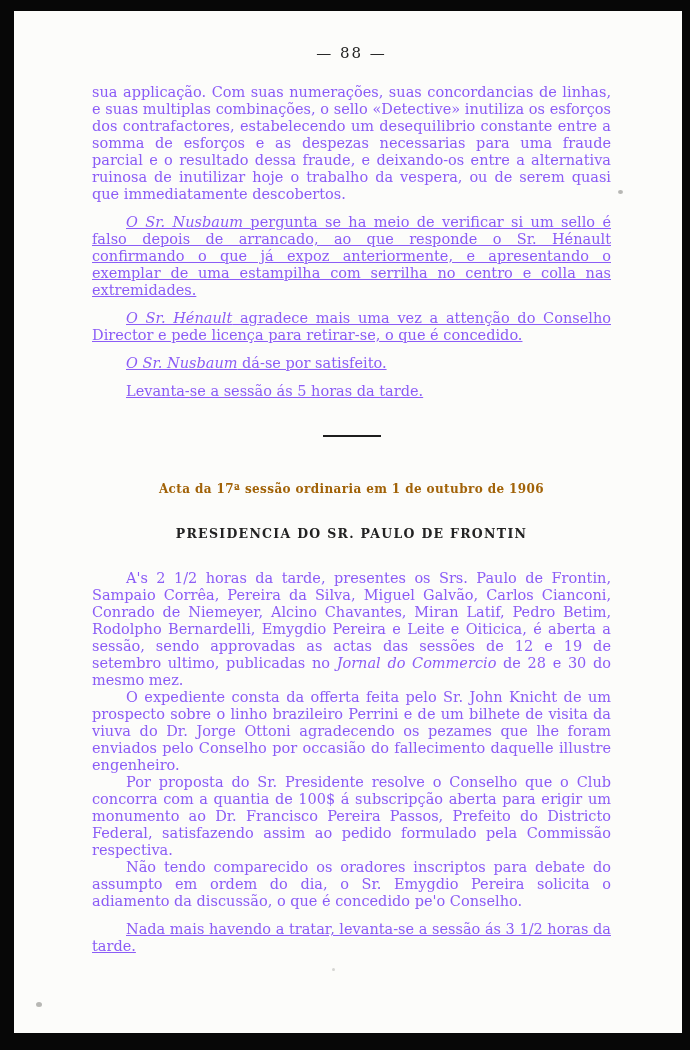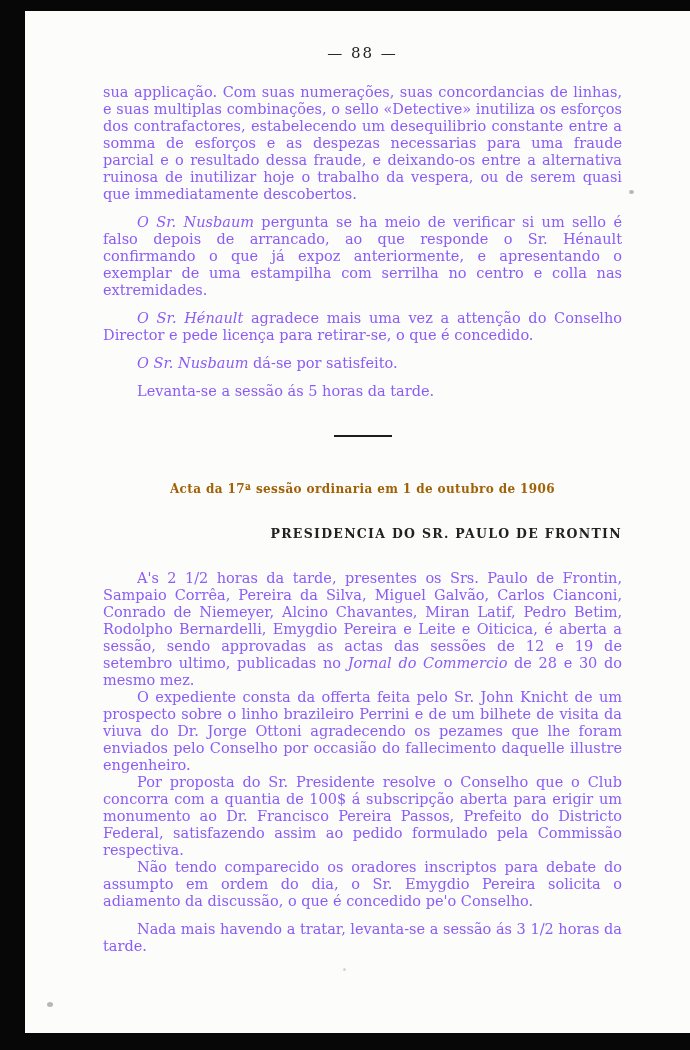--- a/index.html
+++ b/index.html
@@ -9,21 +9,21 @@
   body {
     width: 690px;
     height: 1050px;
     background: #070707;
     position: relative;
     overflow: hidden;
     font-family: "DejaVu Serif", serif;
   }
   .scan-frame {
     position: absolute;
-    left: 15px; top: 0;
+    left: 4px; top: 0;
     width: 600px; height: 1050px;
     background: #070707;
   }
   .page {
     position: absolute;
     left: 10px;
     top: 11px;
     width: 668px;
     height: 1022px;
     background: #fcfcfa;
@@ -43,39 +43,39 @@
     color: #222;
   }
   .paras .para {
     margin: 0;
     text-align: justify;
     font-size: 14.5px;
     line-height: 17px;
     color: #8b5cf6;
   }
   .paras .para.indent { text-indent: 34px; }
-  .paras .para.gap { margin-top: 11px; }
+  .paras .para.gap { margin-top: 11px; text-decoration: underline; }
   #sec1 { margin-top: 22px; }
   .section-divider {
     width: 58px;
     height: 2px;
     background: #1d1d1d;
     margin: 35px auto 0 auto;
   }
   .session-title {
     margin: 45px 0 0 0;
     text-align: center;
     font-size: 12px;
     font-weight: bold;
     letter-spacing: 0.4px;
     color: #a16207;
   }
   .presidency {
     margin: 30px 0 0 0;
-    text-align: right;
+    text-align: center;
     font-size: 12.5px;
     font-weight: bold;
     letter-spacing: 1.3px;
     color: #222;
   }
   #sec2 { margin-top: 29px; }
   .it { font-style: italic; }
   .speck {
     position: absolute;
     border-radius: 50%;

